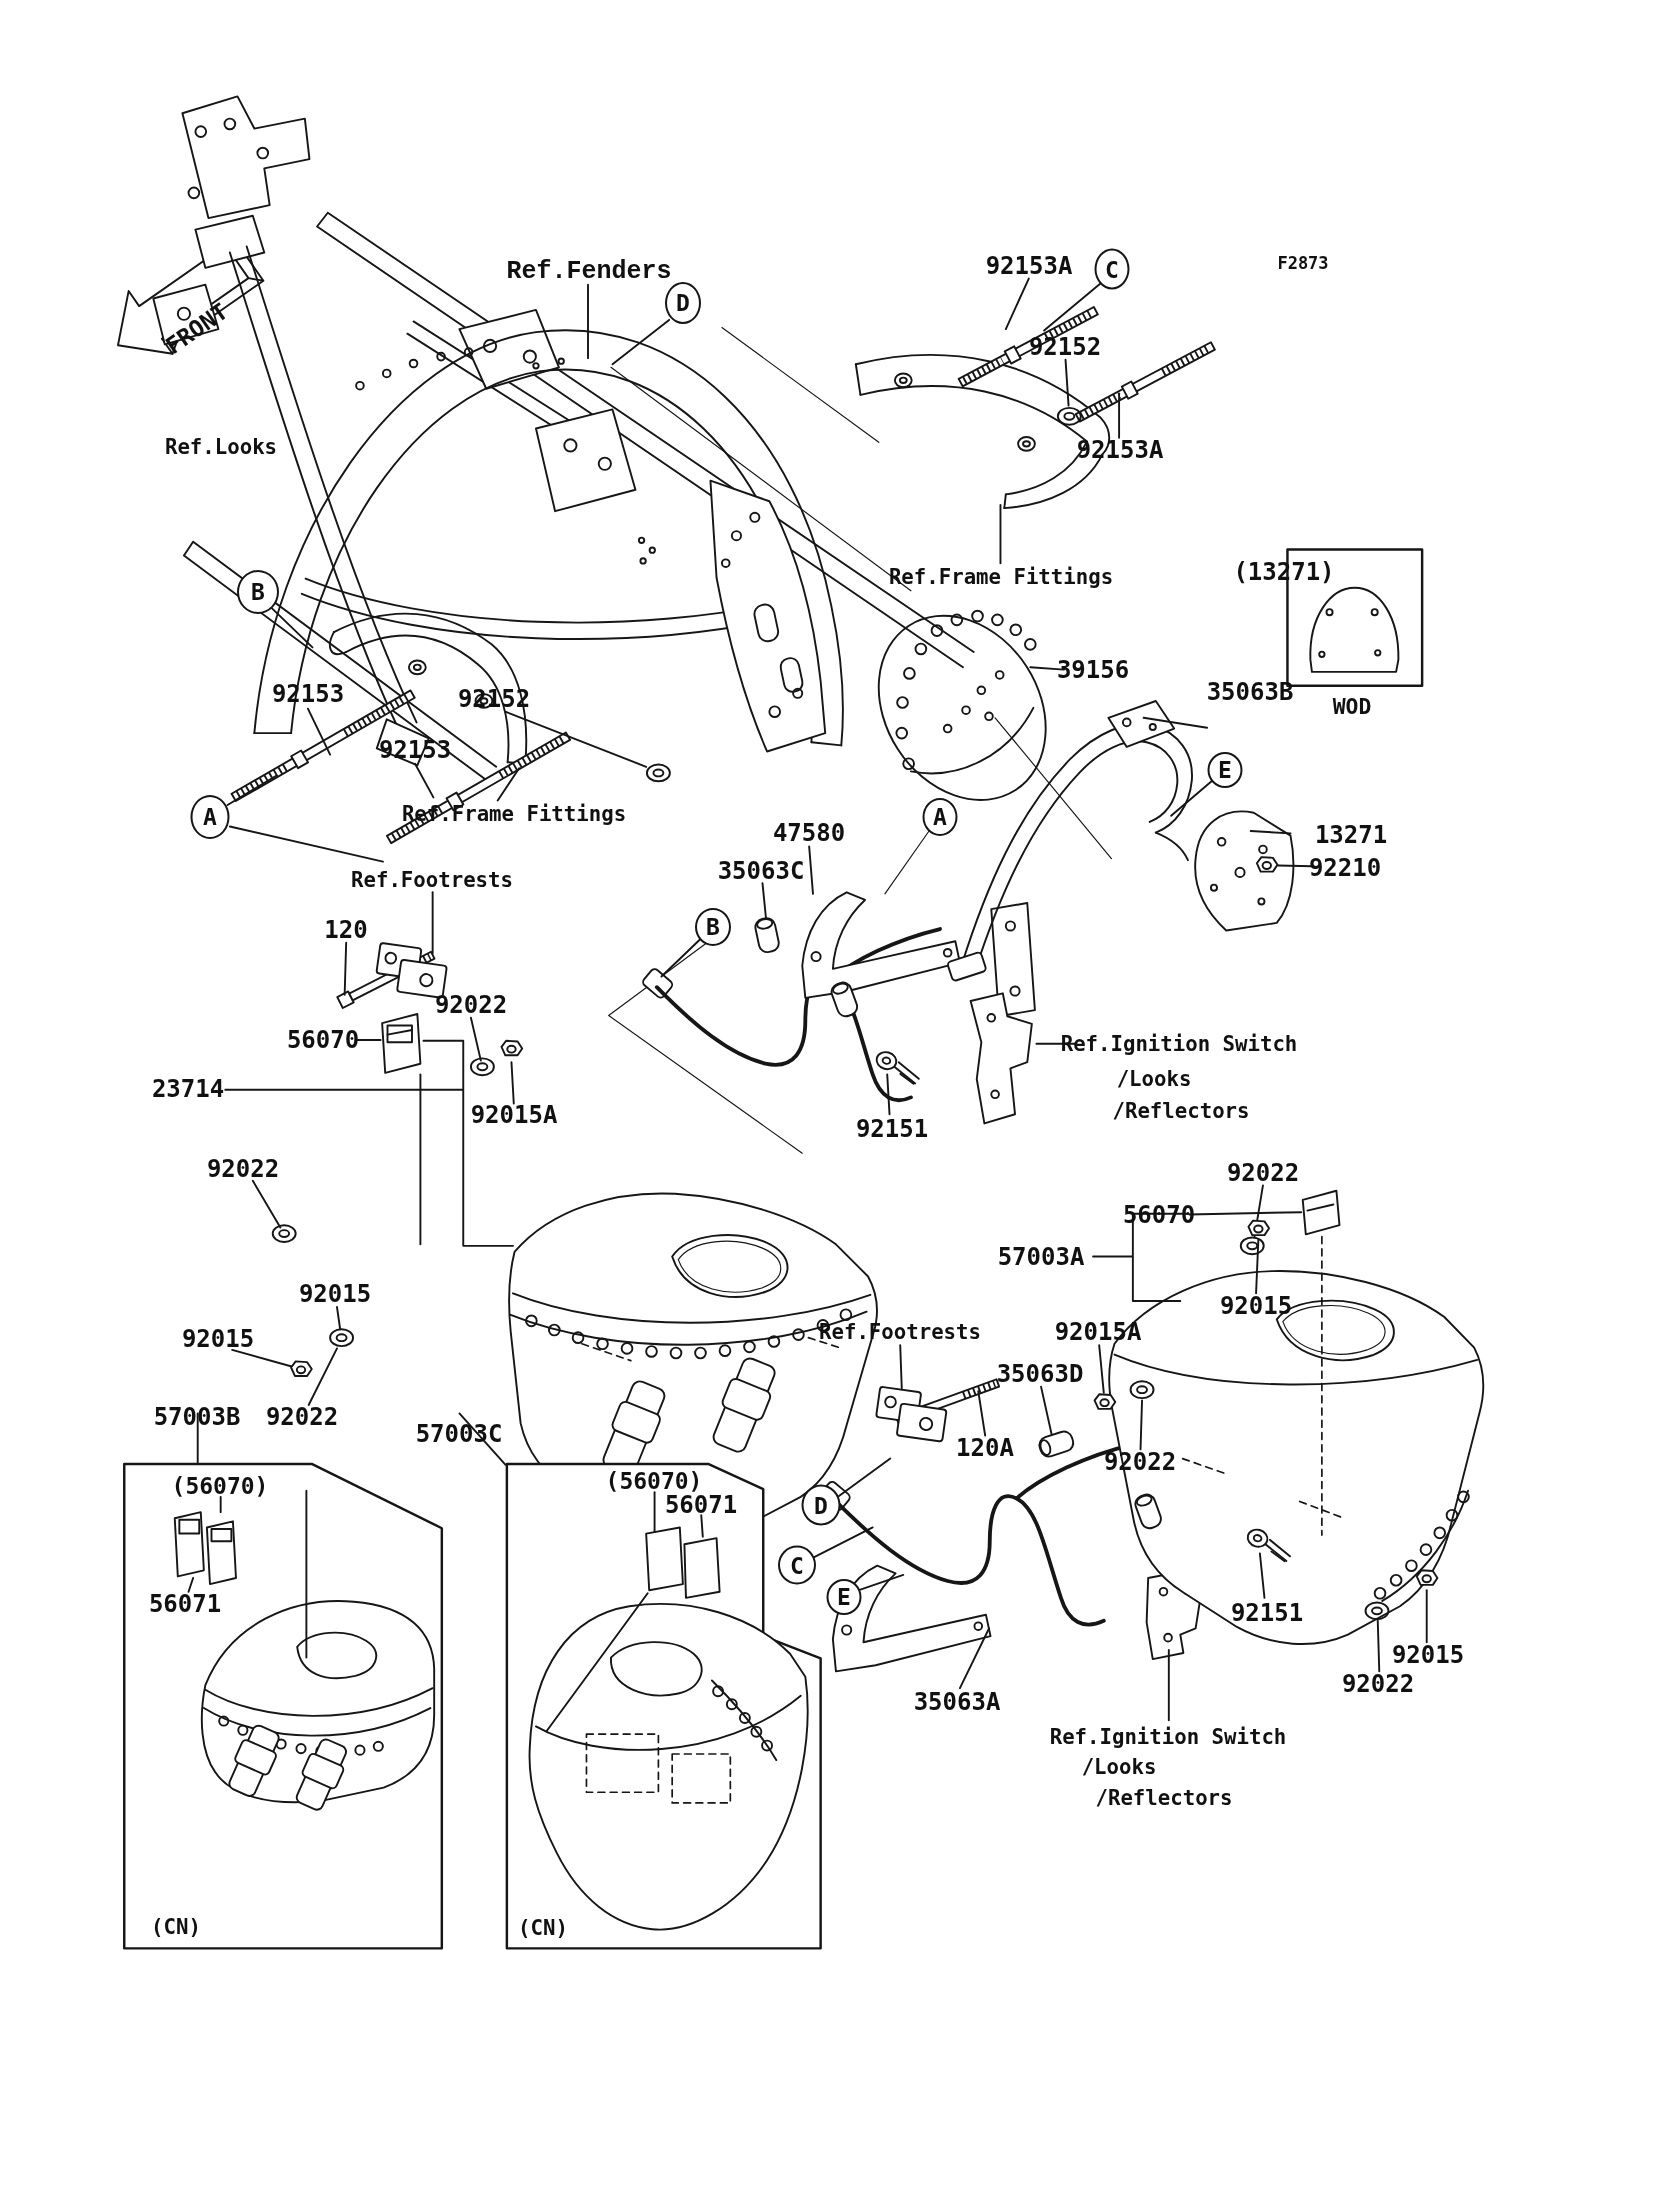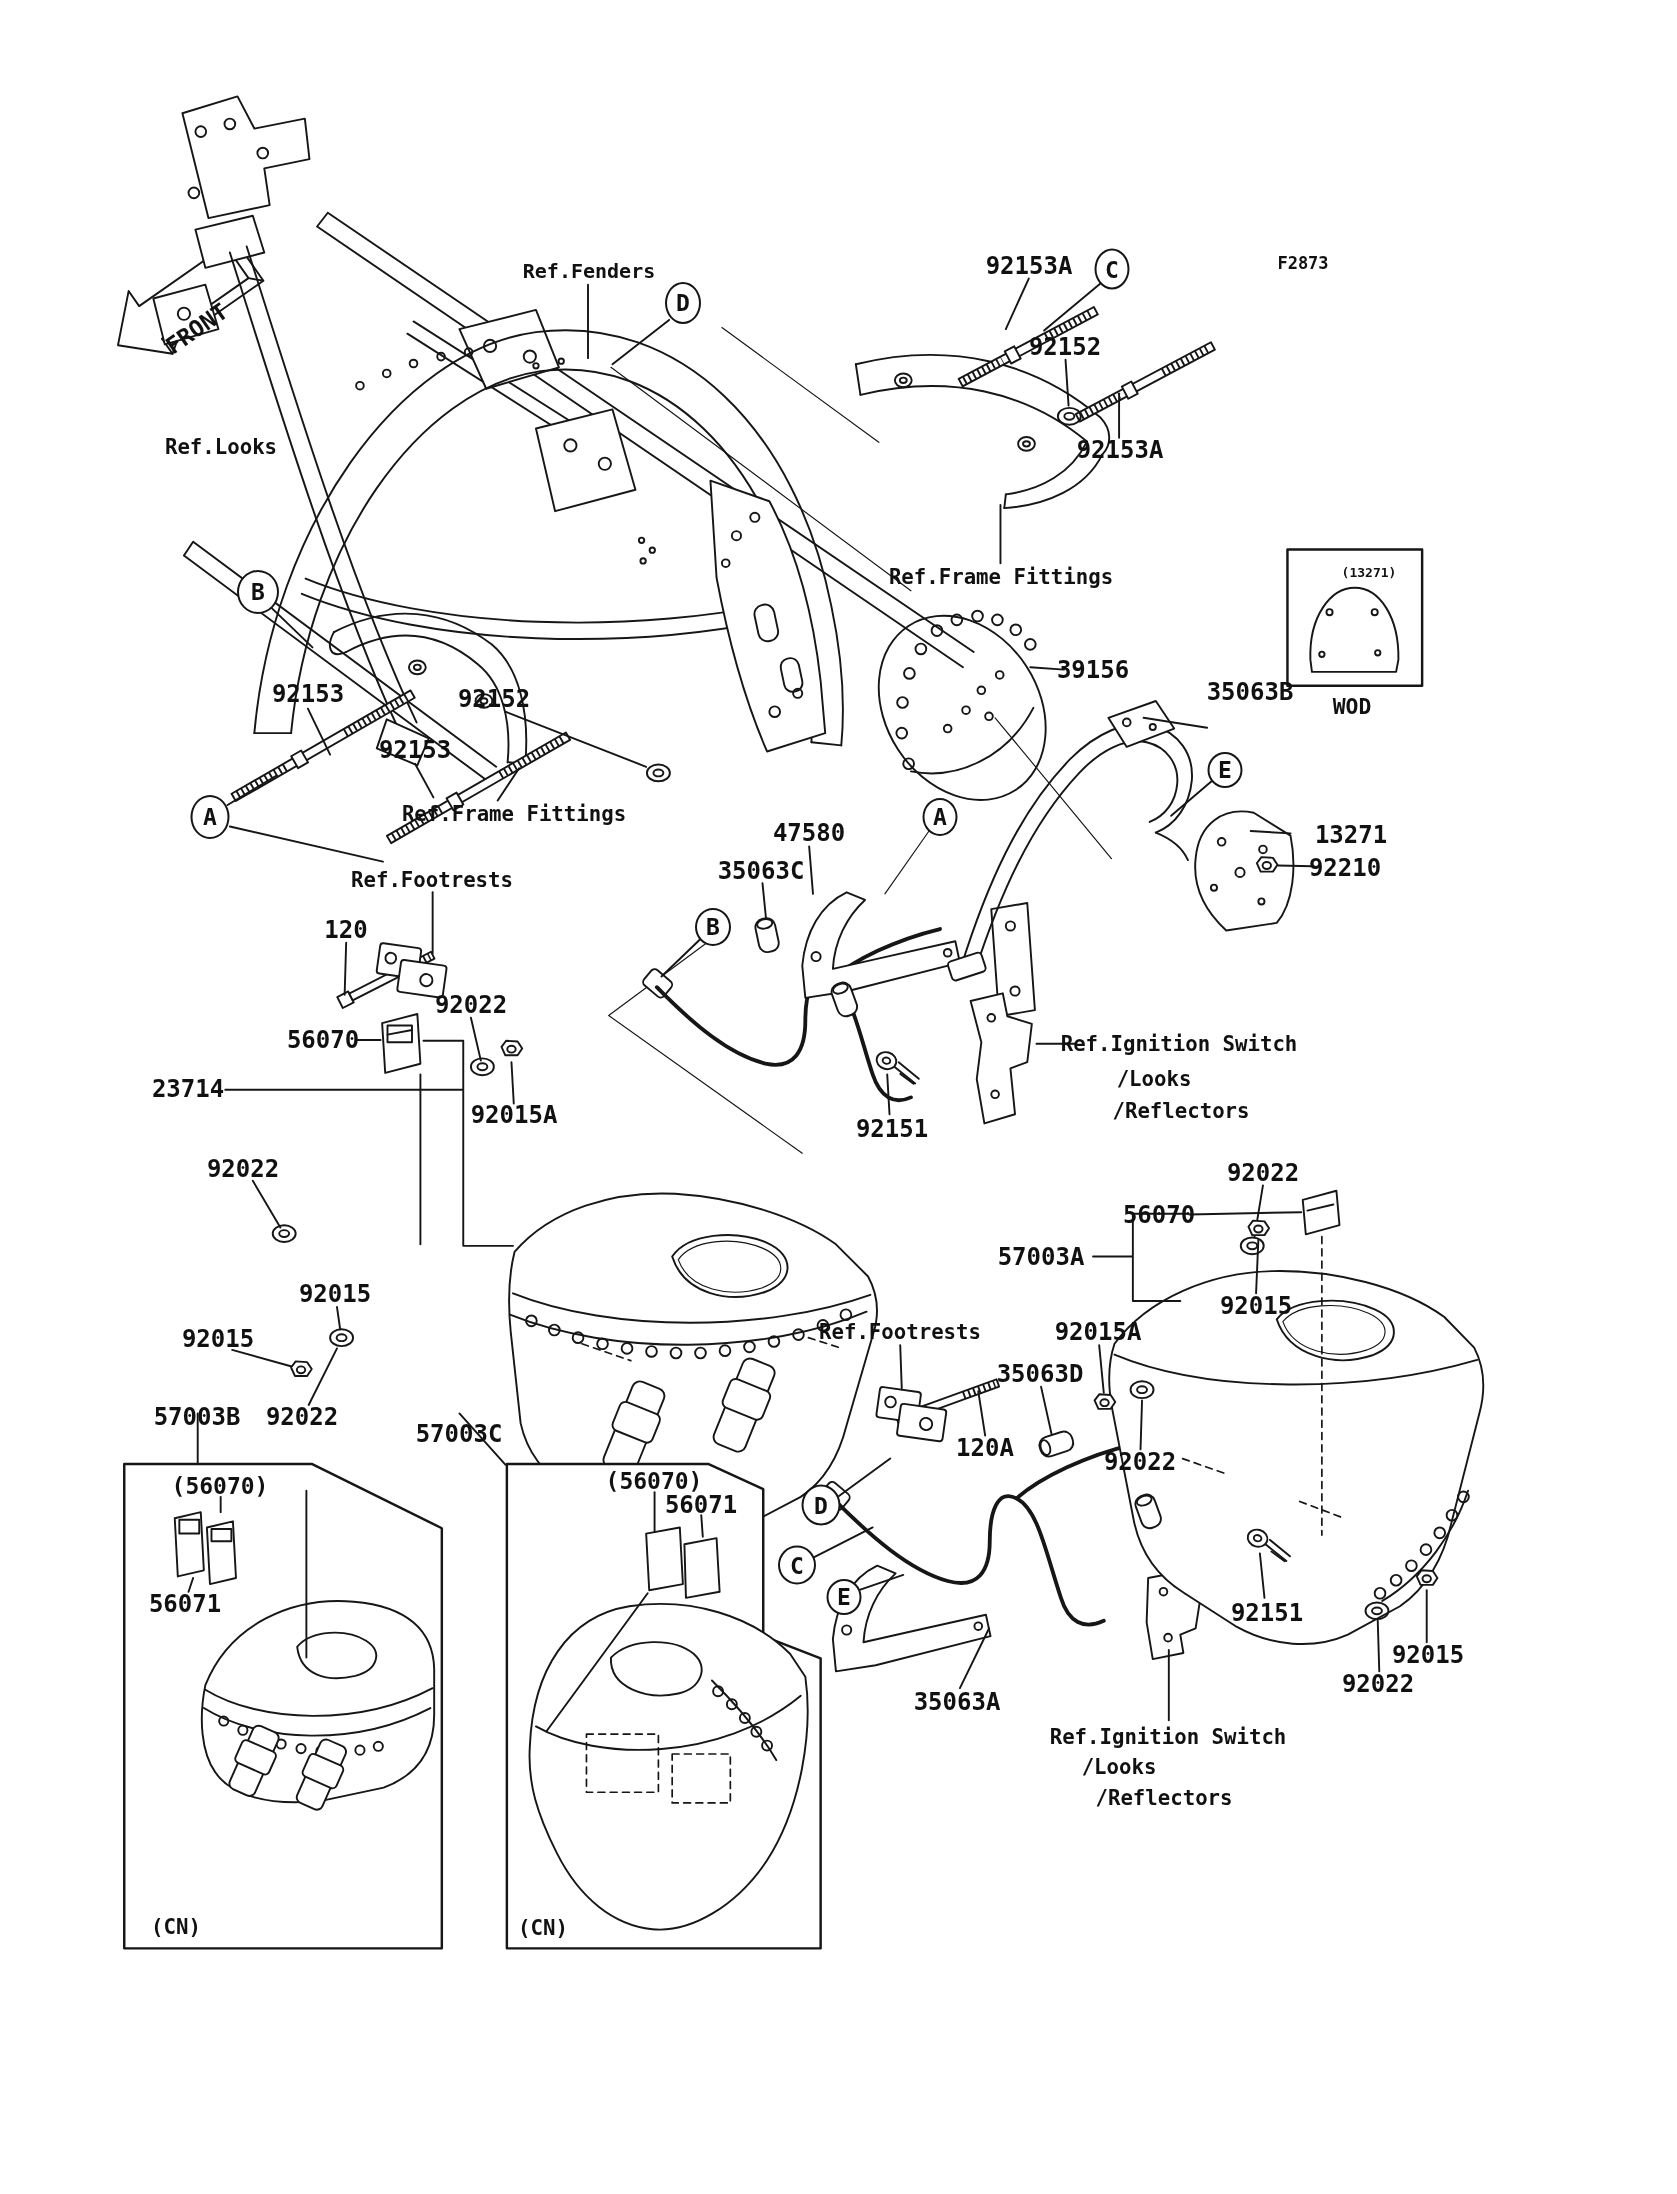--- a/index.html
+++ b/index.html
@@ -448,27 +448,27 @@
     <use href="#screw" transform="translate(1643,2010) rotate(15)"></use>
     <use href="#collar" transform="translate(1002,1222) rotate(78)"></use>
     <use href="#collar" transform="translate(1103,1306) rotate(70)"></use>
     <use href="#collar" transform="translate(1380,1887) rotate(-18)"></use>
     <use href="#collar" transform="translate(1500,1975) rotate(70)"></use>
   </g>
 </svg>
 
 <div id="callout-layer">
       <div class="callout" style="left: 197px; top: 329px; font-size: 23px; transform: translate(-50%, -50%) rotate(-35deg);">FRONT</div>
-      <div class="callout" style="left: 589px; top: 271px; font-size: 20px;">Ref.Fenders</div>
+      <div class="callout" style="left: 589px; top: 271px; font-size: 25px; font-family: Liberation Mono, monospace;">Ref.Fenders</div>
       <div class="callout" style="left: 221px; top: 447px; font-size: 20.7px;">Ref.Looks</div>
       <div class="callout" style="left: 1029px; top: 266px;">92153A</div>
       <div class="callout" style="left: 1065px; top: 347px;">92152</div>
       <div class="callout" style="left: 1120px; top: 450px;">92153A</div>
       <div class="callout" style="left: 1001px; top: 577px; font-size: 20.7px;">Ref.Frame Fittings</div>
-      <div class="callout" style="left: 1369px; top: 572px; font-size: 13px;">(13271)</div>
+      <div class="callout" style="left: 1284px; top: 572px; font-size: 24px;">(13271)</div>
       <div class="callout" style="left: 1352px; top: 707px; font-size: 21.4px;">WOD</div>
       <div class="callout" style="left: 1093px; top: 670px;">39156</div>
       <div class="callout" style="left: 1250px; top: 692px;">35063B</div>
       <div class="callout" style="left: 1324px; top: 835px; margin-left: 27px;">13271</div>
       <div class="callout" style="left: 1345px; top: 868px;">92210</div>
       <div class="callout" style="left: 308px; top: 694px;">92153</div>
       <div class="callout" style="left: 494px; top: 699px;">92152</div>
       <div class="callout" style="left: 415px; top: 750px;">92153</div>
       <div class="callout" style="left: 514px; top: 814px; font-size: 20.7px;">Ref.Frame Fittings</div>
       <div class="callout" style="left: 809px; top: 833px;">47580</div>

